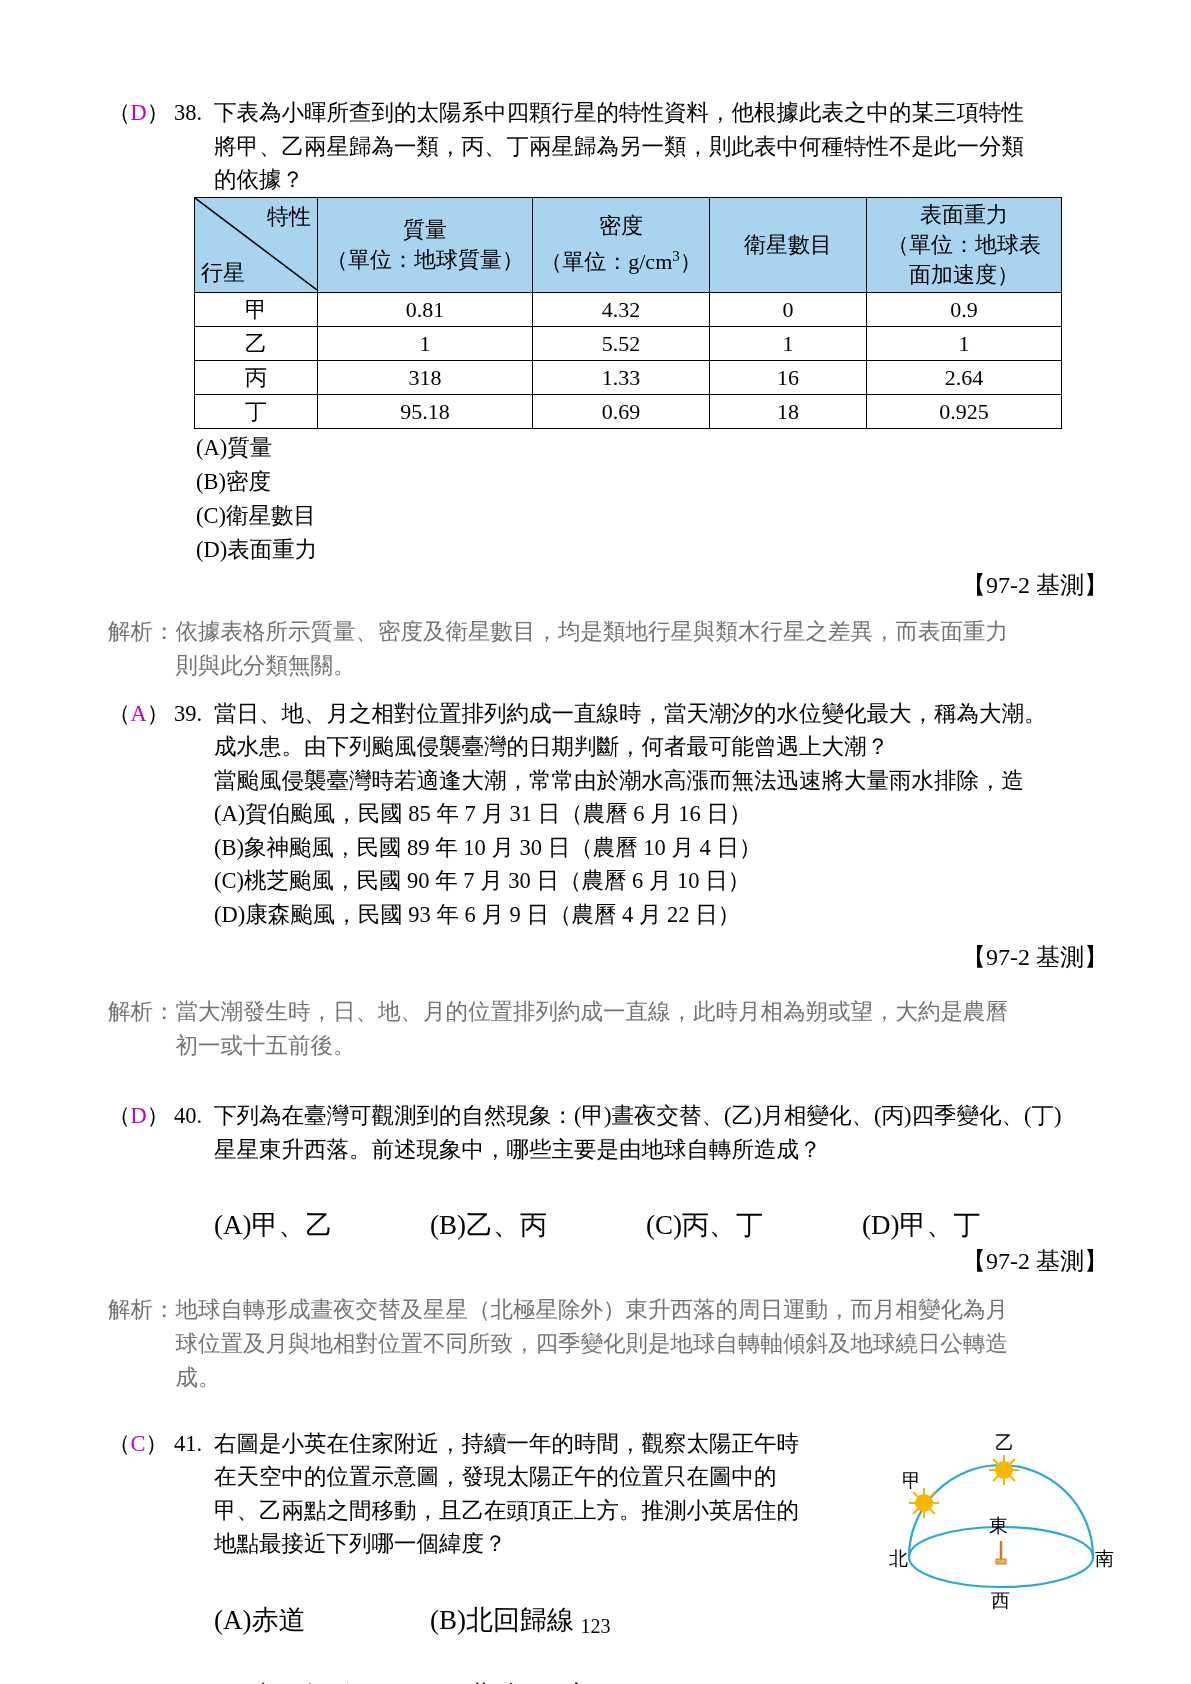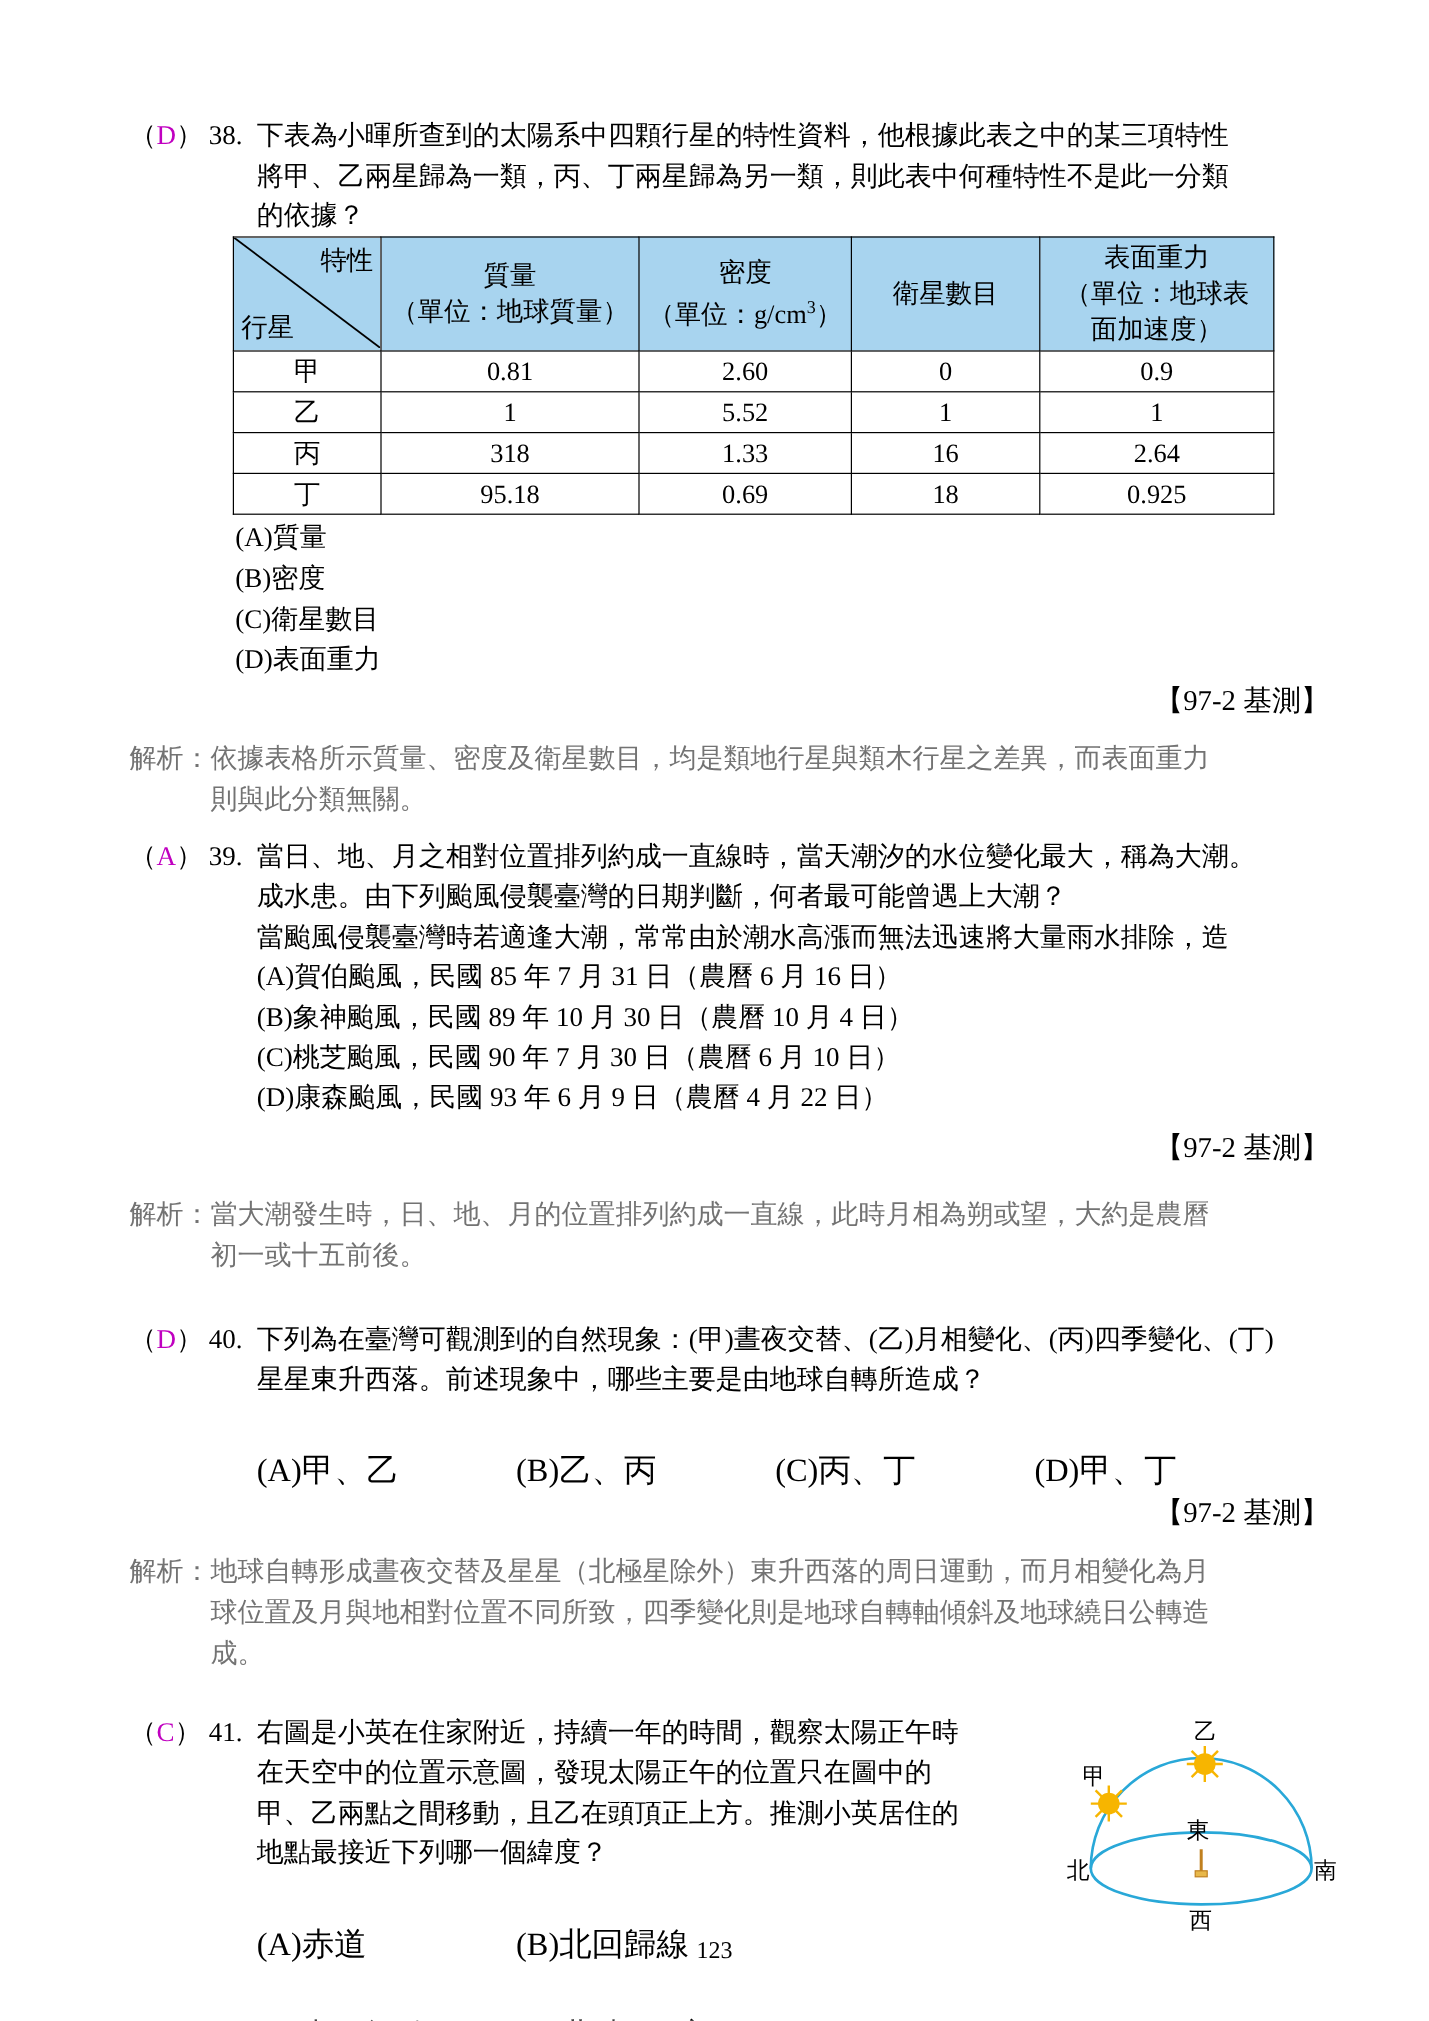--- a/index.html
+++ b/index.html
@@ -220,21 +220,21 @@
             <div>表面重力</div>
             <div>（單位：地球表</div>
             <div>面加速度）</div>
           </th>
         </tr>
       </thead>
       <tbody>
         <tr>
           <td>甲</td>
           <td>0.81</td>
-          <td>2.60</td>
+          <td>4.32</td>
           <td>0</td>
           <td>0.9</td>
         </tr>
         <tr>
           <td>乙</td>
           <td>1</td>
           <td>5.52</td>
           <td>1</td>
           <td>1</td>
         </tr>

